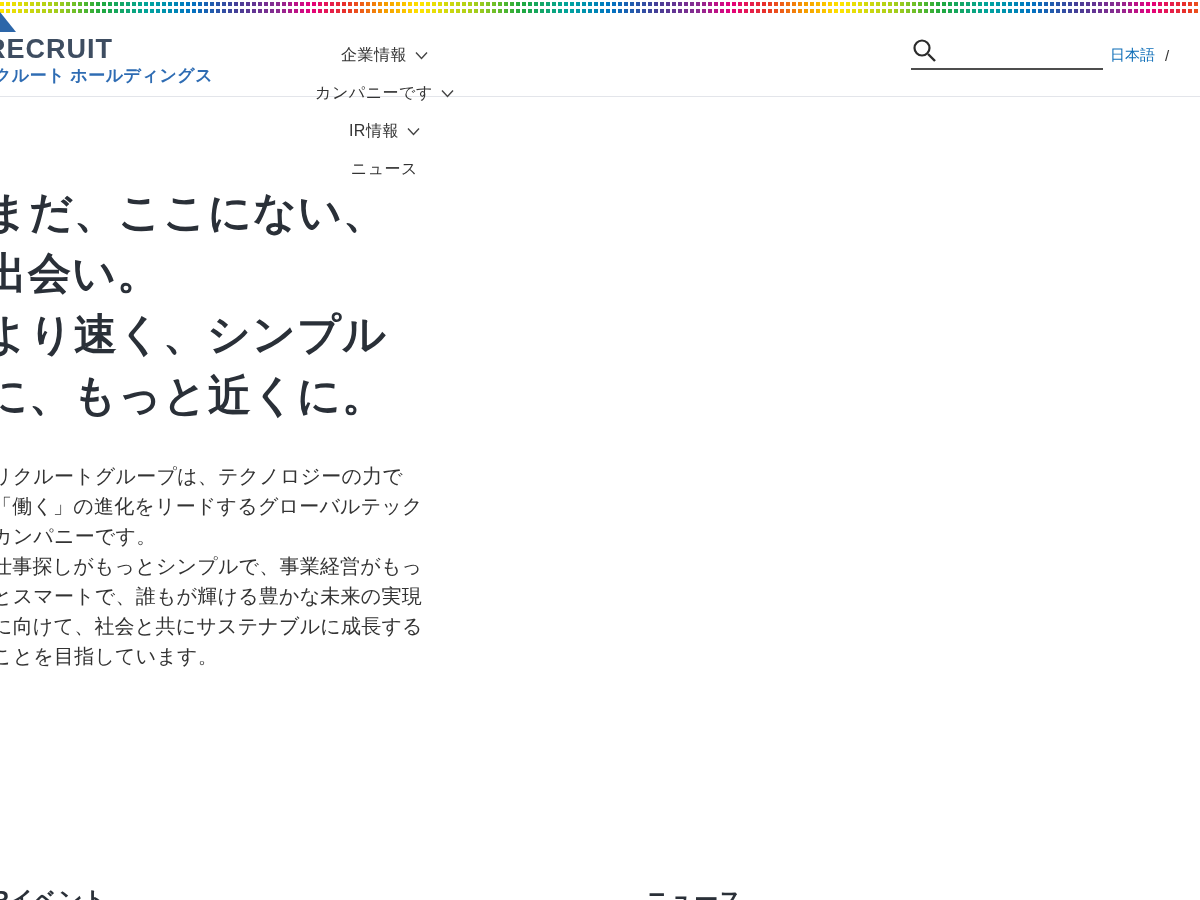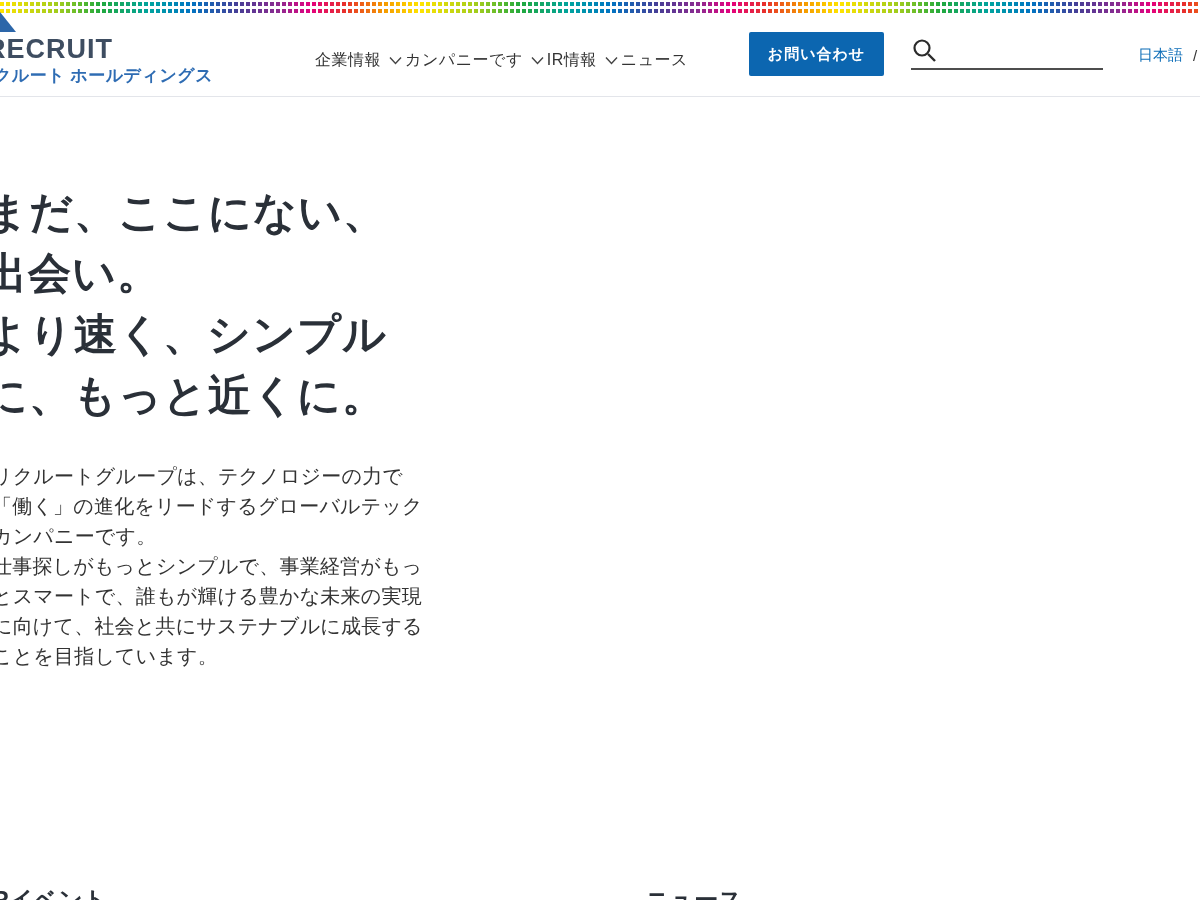--- a/index.html
+++ b/index.html
@@ -34,21 +34,21 @@
     position:absolute; left:-14px; top:20px;
     font-size:27px; font-weight:700; letter-spacing:1px; color:#3e4d61;
   }
   .logo-company {
     position:absolute; left:-24px; top:50px; white-space:nowrap;
     font-size:17px; font-weight:700; letter-spacing:0.5px; color:#2e6cb3;
   }
 
   .main-nav {
     position:absolute; left:315px; top:31px; height:30px;
-    display:flex; align-items:center; gap:3px;
+    display:flex; align-items:center; gap:17px;flex-direction:column;
   }
   .nav-item {
     display:flex; align-items:center; gap:8px; cursor:pointer;
     font-size:16px; letter-spacing:0.5px; color:#333; white-space:nowrap;
   }
   .chev { display:block; }
 
   .contact-btn {
     position:absolute; left:749px; top:18px; width:135px; height:44px;
     background:#0c66b0; color:#fff; border:none; border-radius:2px;
@@ -63,21 +63,21 @@
     display:flex; align-items:flex-start; gap:6px;
   }
   .search-box input {
     flex:1; border:none; outline:none; background:transparent;
     font-family:"Liberation Sans", sans-serif; font-size:15px; color:#333;
     height:26px;
   }
   .search-icon-btn { background:none; border:none; padding:0; cursor:pointer; }
 
   .lang-switch {
-    position:absolute; left:1138px; top:32px; white-space:nowrap;
+    position:absolute; left:1110px; top:32px; white-space:nowrap;
     display:flex; align-items:center; gap:10px; font-size:15px;
   }
   .lang-current { color:#0e6eb8; text-decoration:none; cursor:pointer; }
   .lang-sep { color:#333; }
 
   
   .hero-heading {
     position:absolute; left:-16px; top:182px;
     font-size:43px; line-height:61px; font-weight:800;
     letter-spacing:1px; color:#2a3038; white-space:pre-line;
@@ -131,21 +131,20 @@
         <span>IR情報</span>
         <svg class="chev" width="13" height="9" viewBox="0 0 13 9">
           <path d="M1 1.5l5.5 6 5.5-6" fill="none" stroke="#444" stroke-width="1.4"></path>
         </svg>
       </div>
       <div class="nav-item">
         <span>ニュース</span>
       </div>
     </nav>
 
-    <button class="contact-btn">お問い合わせ</button>
 
     <div class="search-box">
       <button class="search-icon-btn">
         <svg width="27" height="27" viewBox="0 0 27 27">
           <circle cx="11" cy="11" r="7.5" fill="none" stroke="#2b2b2b" stroke-width="2.2"></circle>
           <line x1="17" y1="17" x2="24" y2="24" stroke="#2b2b2b" stroke-width="2.4"></line>
         </svg>
       </button>
       <input type="text" value="" style="">
     </div>

